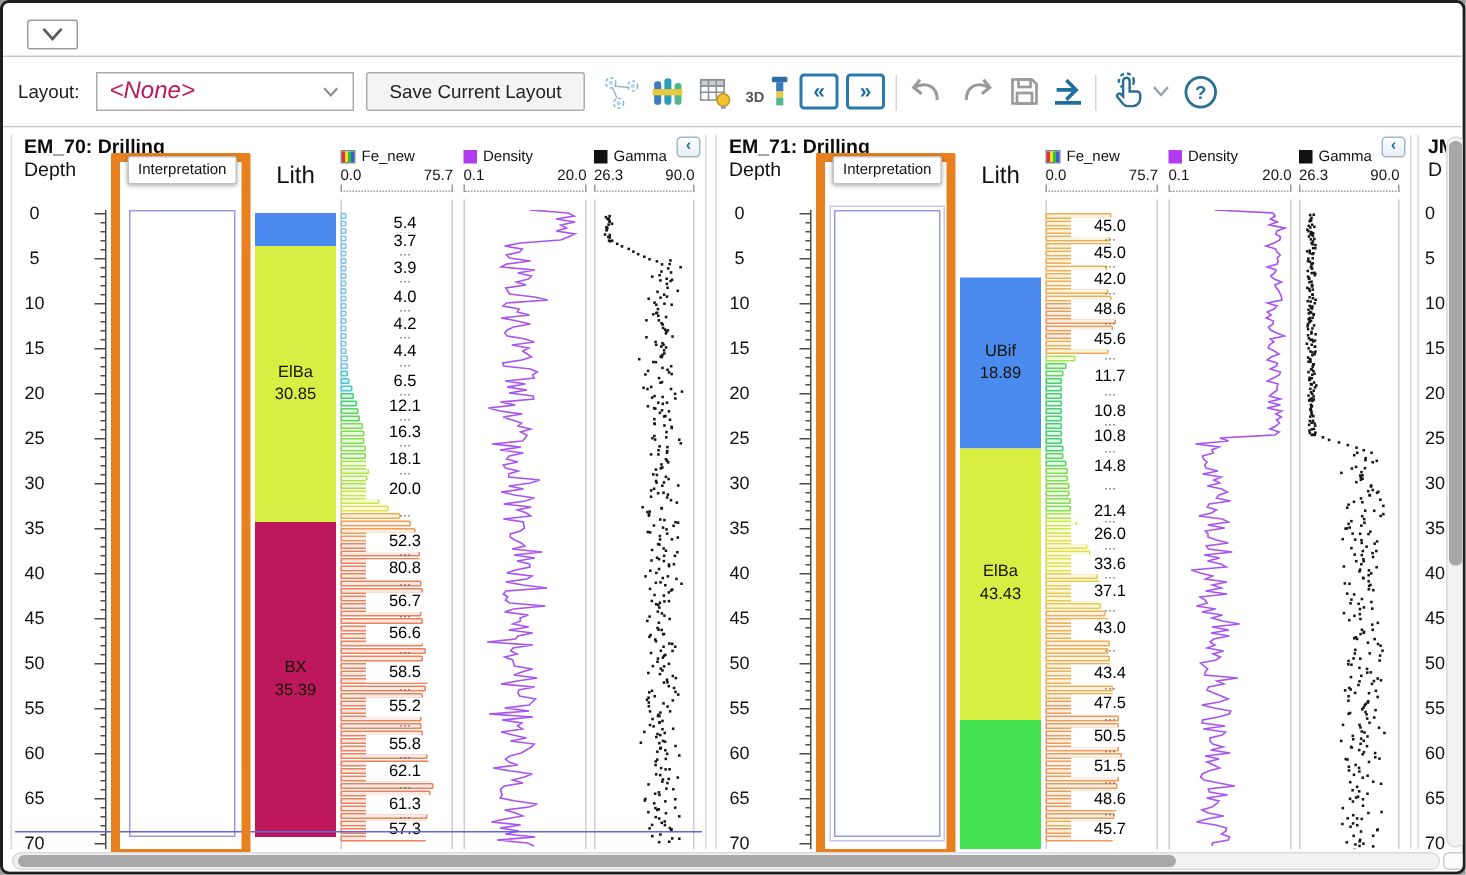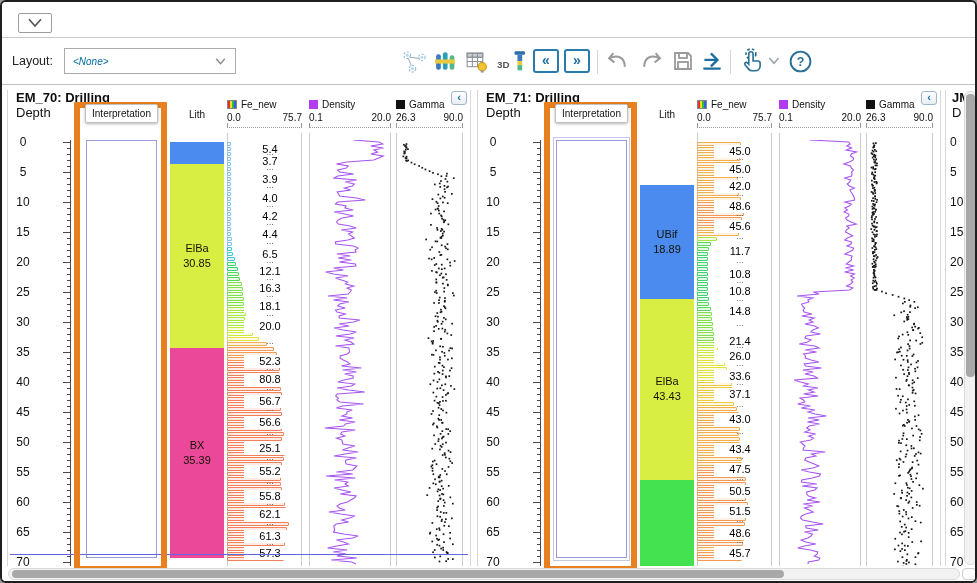--- a/index.html
+++ b/index.html
@@ -12,34 +12,34 @@
 .tab-dd{position:absolute;left:16px;top:11px;width:34px;height:20px;border:1px solid #9c9c9c;border-radius:2px;background:#fff;display:flex;align-items:center;justify-content:center;cursor:pointer}
 .tab{position:absolute;left:42px;top:2px;width:198px;height:34px;background:#fdfefe;border:1px solid #cfcfcf;border-bottom:none;display:flex;align-items:center;gap:7px;padding:0 9px;cursor:pointer}
 .tabunder{position:absolute;left:-1px;right:-1px;bottom:0;height:5px}
 .tablabel{font-size:13px;font-weight:700;color:#1c5a7e;flex:1}
 .tabclose{color:#7d96ab;font-size:14px;padding:0 2px;cursor:pointer}
 
 
 .toolbar{position:absolute;top:36px;left:0;right:0;height:47px;background:#fff;border-bottom:1px solid #c3c3c3}
 .tb-label{position:absolute;left:10px;top:16px;font-size:12.5px;color:#222}
 .tb-select{position:absolute;left:62px;top:10px;width:172px;height:26px;border:1px solid #ababab;background:#fff;display:flex;align-items:center;padding:0 8px;cursor:pointer}
-.tb-select .val{flex:1;font-size:10px;font-style:italic;color:#0369a1}
+.tb-select .val{flex:1;font-size:16px;font-style:italic;color:#be185d}
 .tb-btn{position:absolute;left:242px;top:10px;width:146px;height:26px;border:1px solid #adadad;border-radius:2px;background:#f4f4f4;font-size:12.5px;color:#222;display:flex;align-items:center;justify-content:center;cursor:pointer}
 .ticon{position:absolute;top:10px;width:26px;height:26px;display:flex;align-items:center;justify-content:center;cursor:pointer}
 .chevbox{position:absolute;top:11px;width:26px;height:24px;border:2px solid #2a7ab0;border-radius:3px;color:#1d6fa0;font-weight:bold;font-size:14px;line-height:19px;text-align:center;background:#fff;cursor:pointer}
 .tsep{position:absolute;top:12px;width:1px;height:24px;background:#d5d5d5}
 
 
 #content{position:absolute;top:83px;left:0;right:0;bottom:0;background:#fff}
 .vline{position:absolute;top:5px;height:476px;width:1px;background:#d8d8d8}
 .panel{position:absolute;top:5px;width:462px;height:481px}
 .ptitle{position:absolute;left:8px;top:0;font-size:13px;font-weight:bold;color:#0d0d0d;white-space:nowrap}
 .collapse{position:absolute;left:443px;top:1px;width:16px;height:14px;border:1px solid #9fb6cb;border-radius:3px;background:linear-gradient(#fff,#e7eef5);color:#1d6fa0;font-size:11px;line-height:11px;font-weight:bold;text-align:center;cursor:pointer}
 .hdr-depth{position:absolute;left:8px;top:15px;font-size:13px;color:#111}
-.hdr-lith{position:absolute;left:162px;width:54px;top:19px;text-align:center;font-size:10px;color:#111}
+.hdr-lith{position:absolute;left:162px;width:54px;top:19px;text-align:center;font-size:16px;color:#111}
 .chead{position:absolute;top:9px}
 .cname{display:flex;align-items:center;gap:4px;font-size:10px;color:#111}
 .crange{display:flex;justify-content:space-between;font-size:10px;color:#111;margin-top:2px}
 .rail{height:4px;border-bottom:1px dotted #9a9a9a;position:relative;margin-top:1px}
 .rail::before,.rail::after{content:"";position:absolute;bottom:-1px;width:1px;height:5px;background:#9a9a9a}
 .rail::before{left:0}.rail::after{right:0}
 .feic{display:flex;width:10px;height:9px;border:1px solid #888}
 .feic div{flex:1}
 .sq{width:9px;height:9px}
 .tcol{position:absolute;top:43px;height:433px;border-left:1px solid #ccc;border-right:1px solid #ccc}
@@ -88,20 +88,21 @@
   <div class="toolbar">
     <span class="tb-label">Layout:</span>
     <div class="tb-select">
       <span class="val">&lt;None&gt;</span>
       <span>
         <svg width="13" height="9" viewBox="0 0 24 14" fill="none" stroke="#8a8a8a" stroke-width="2.6">
             <path d="M4 2 l8 9 8 -9"></path>
           </svg>
       </span>
     </div>
+    <div class="tb-btn">Save Current Layout</div>
 
     <div class="ticon" style="left:399px">
       <svg width="25" height="25" viewBox="0 0 24 24">
           <g fill="none" stroke="#85bcd8" stroke-dasharray="2 1.6">
             <circle cx="5" cy="6" r="3.2"></circle>
             <circle cx="19" cy="8" r="3.2"></circle>
             <circle cx="10" cy="19" r="3.2"></circle>
           </g>
           <g stroke="#9fb4be">
             <line x1="7" y1="8" x2="17" y2="9"></line>
@@ -329,21 +330,21 @@
         <div class="dlab" style="top: 405px;">60</div>
         <div class="dlab" style="top: 435px;">65</div>
         <div class="dlab" style="top: 465px;">70</div>
         <div class="lith" style="top: 52px; height: 22.2px; background: rgb(75, 139, 240);"></div>
         <div class="lith" style="top: 74.2px; height: 183.6px; background: rgb(217, 238, 67);">
           <div class="llab">
             <div>ElBa</div>
             <div>30.85</div>
           </div>
         </div>
-        <div class="lith" style="top: 257.8px; height: 210px; background: #ec4899;">
+        <div class="lith" style="top: 257.8px; height: 210px; background: #be185d;">
           <div class="llab">
             <div>BX</div>
             <div>35.39</div>
           </div>
         </div>
         <div class="bar" style="top: 52px; left: 219px; width: 3.6px; border-color: rgb(127, 194, 234); background: rgba(127, 194, 234, 0.15);"></div>
         <div class="bar" style="top: 57px; left: 219px; width: 3.5px; border-color: rgb(127, 194, 234); background: rgba(127, 194, 234, 0.15);"></div>
         <div class="bar" style="top: 62px; left: 219px; width: 3.6px; border-color: rgb(127, 194, 234); background: rgba(127, 194, 234, 0.15);"></div>
         <div class="bar" style="top: 67px; left: 219px; width: 3.6px; border-color: rgb(127, 194, 234); background: rgba(127, 194, 234, 0.15);"></div>
         <div class="bar" style="top: 72px; left: 219px; width: 3.8px; border-color: rgb(127, 194, 234); background: rgba(127, 194, 234, 0.15);"></div>
@@ -449,21 +450,21 @@
         <div class="flab" style="top: 229.8px;">20.0</div>
         <div class="fdots" style="top: 249.5px;">···</div>
         <div class="flab" style="top: 265.2px;">52.3</div>
         <div class="fdots" style="top: 276.2px;">···</div>
         <div class="flab" style="top: 283.2px;">80.8</div>
         <div class="fdots" style="top: 296px;">···</div>
         <div class="flab" style="top: 304.8px;">56.7</div>
         <div class="fdots" style="top: 317.3px;">···</div>
         <div class="flab" style="top: 325.8px;">56.6</div>
         <div class="fdots" style="top: 341px;">···</div>
-        <div class="flab" style="top: 352.2px;">25.1</div>
+        <div class="flab" style="top: 352.2px;">58.5</div>
         <div class="fdots" style="top: 365.6px;">···</div>
         <div class="flab" style="top: 375px;">55.2</div>
         <div class="fdots" style="top: 389.6px;">···</div>
         <div class="flab" style="top: 400.2px;">55.8</div>
         <div class="fdots" style="top: 411.2px;">···</div>
         <div class="flab" style="top: 418.2px;">62.1</div>
         <div class="fdots" style="top: 431px;">···</div>
         <div class="flab" style="top: 439.8px;">61.3</div>
         <div class="fdots" style="top: 450.5px;">···</div>
         <div class="flab" style="top: 457.2px;">57.3</div>

